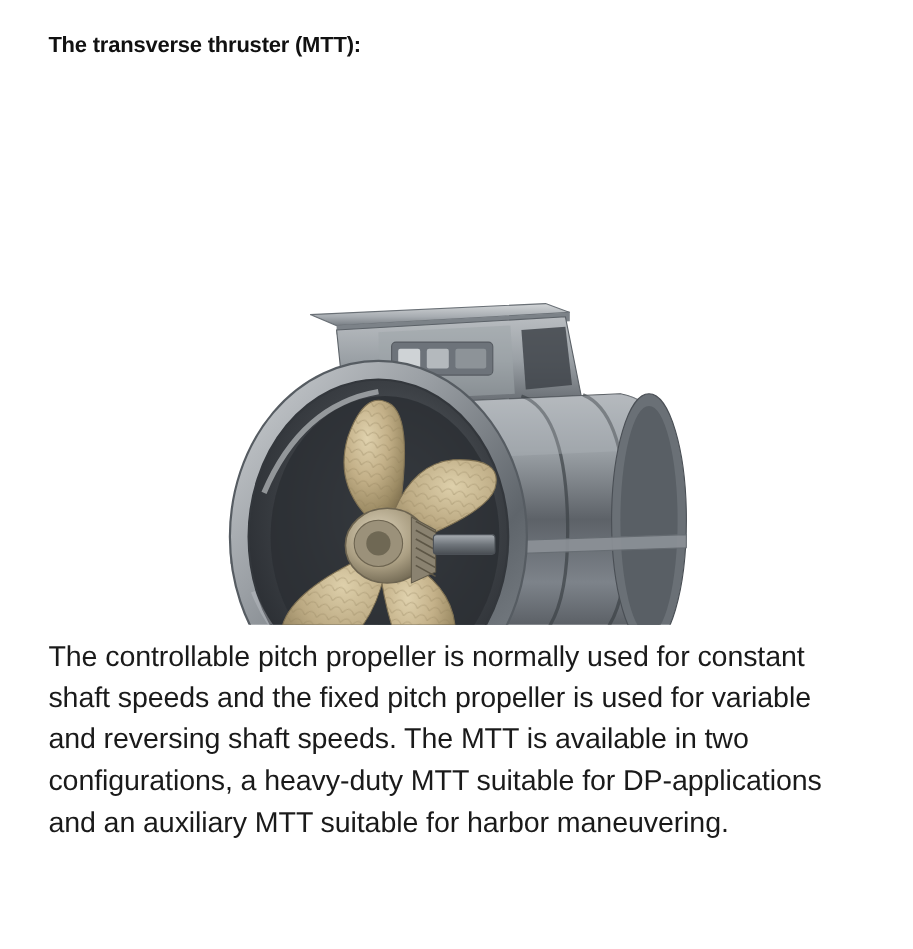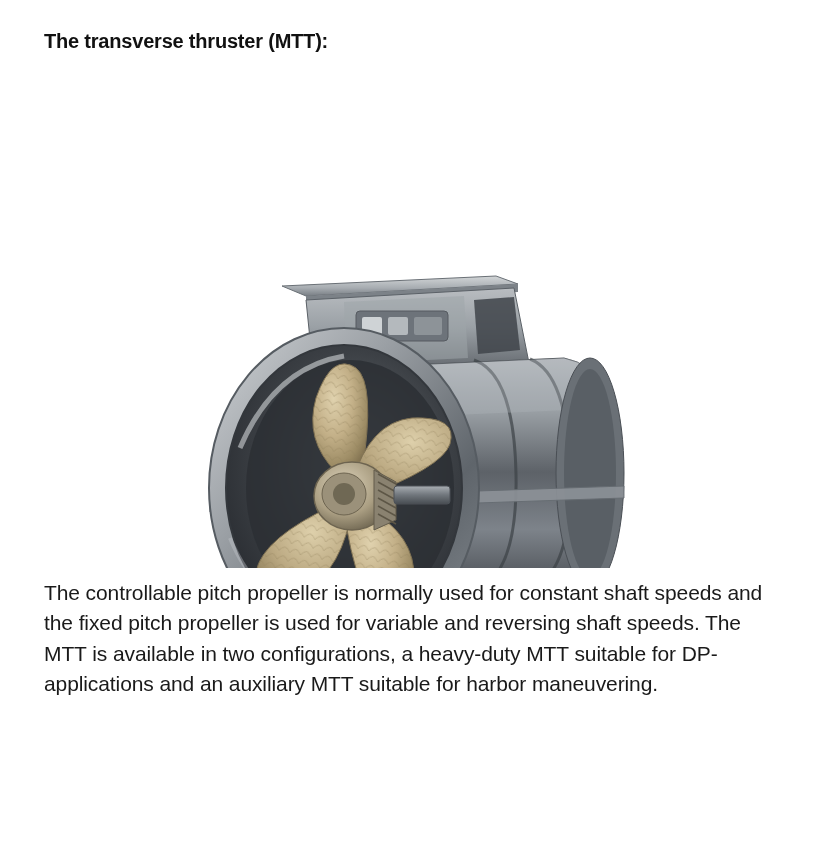--- a/index.html
+++ b/index.html
@@ -44,21 +44,21 @@
     margin: 8px 0 0 0;
   }
   .figure-stage {
     position: absolute;
     left: 0;
     top: 0;
     width: 742px;
     height: 500px;
   }
   .closing {
-    font-size: 21px;
+    font-size: 26px;
     line-height: 1.45;
     margin: 10px 0 0 0;
     color: #1a1a1a;
     max-width: 760px;
     letter-spacing: -0.1px;
   }
   
   svg.thruster {
     display: block;
   }

